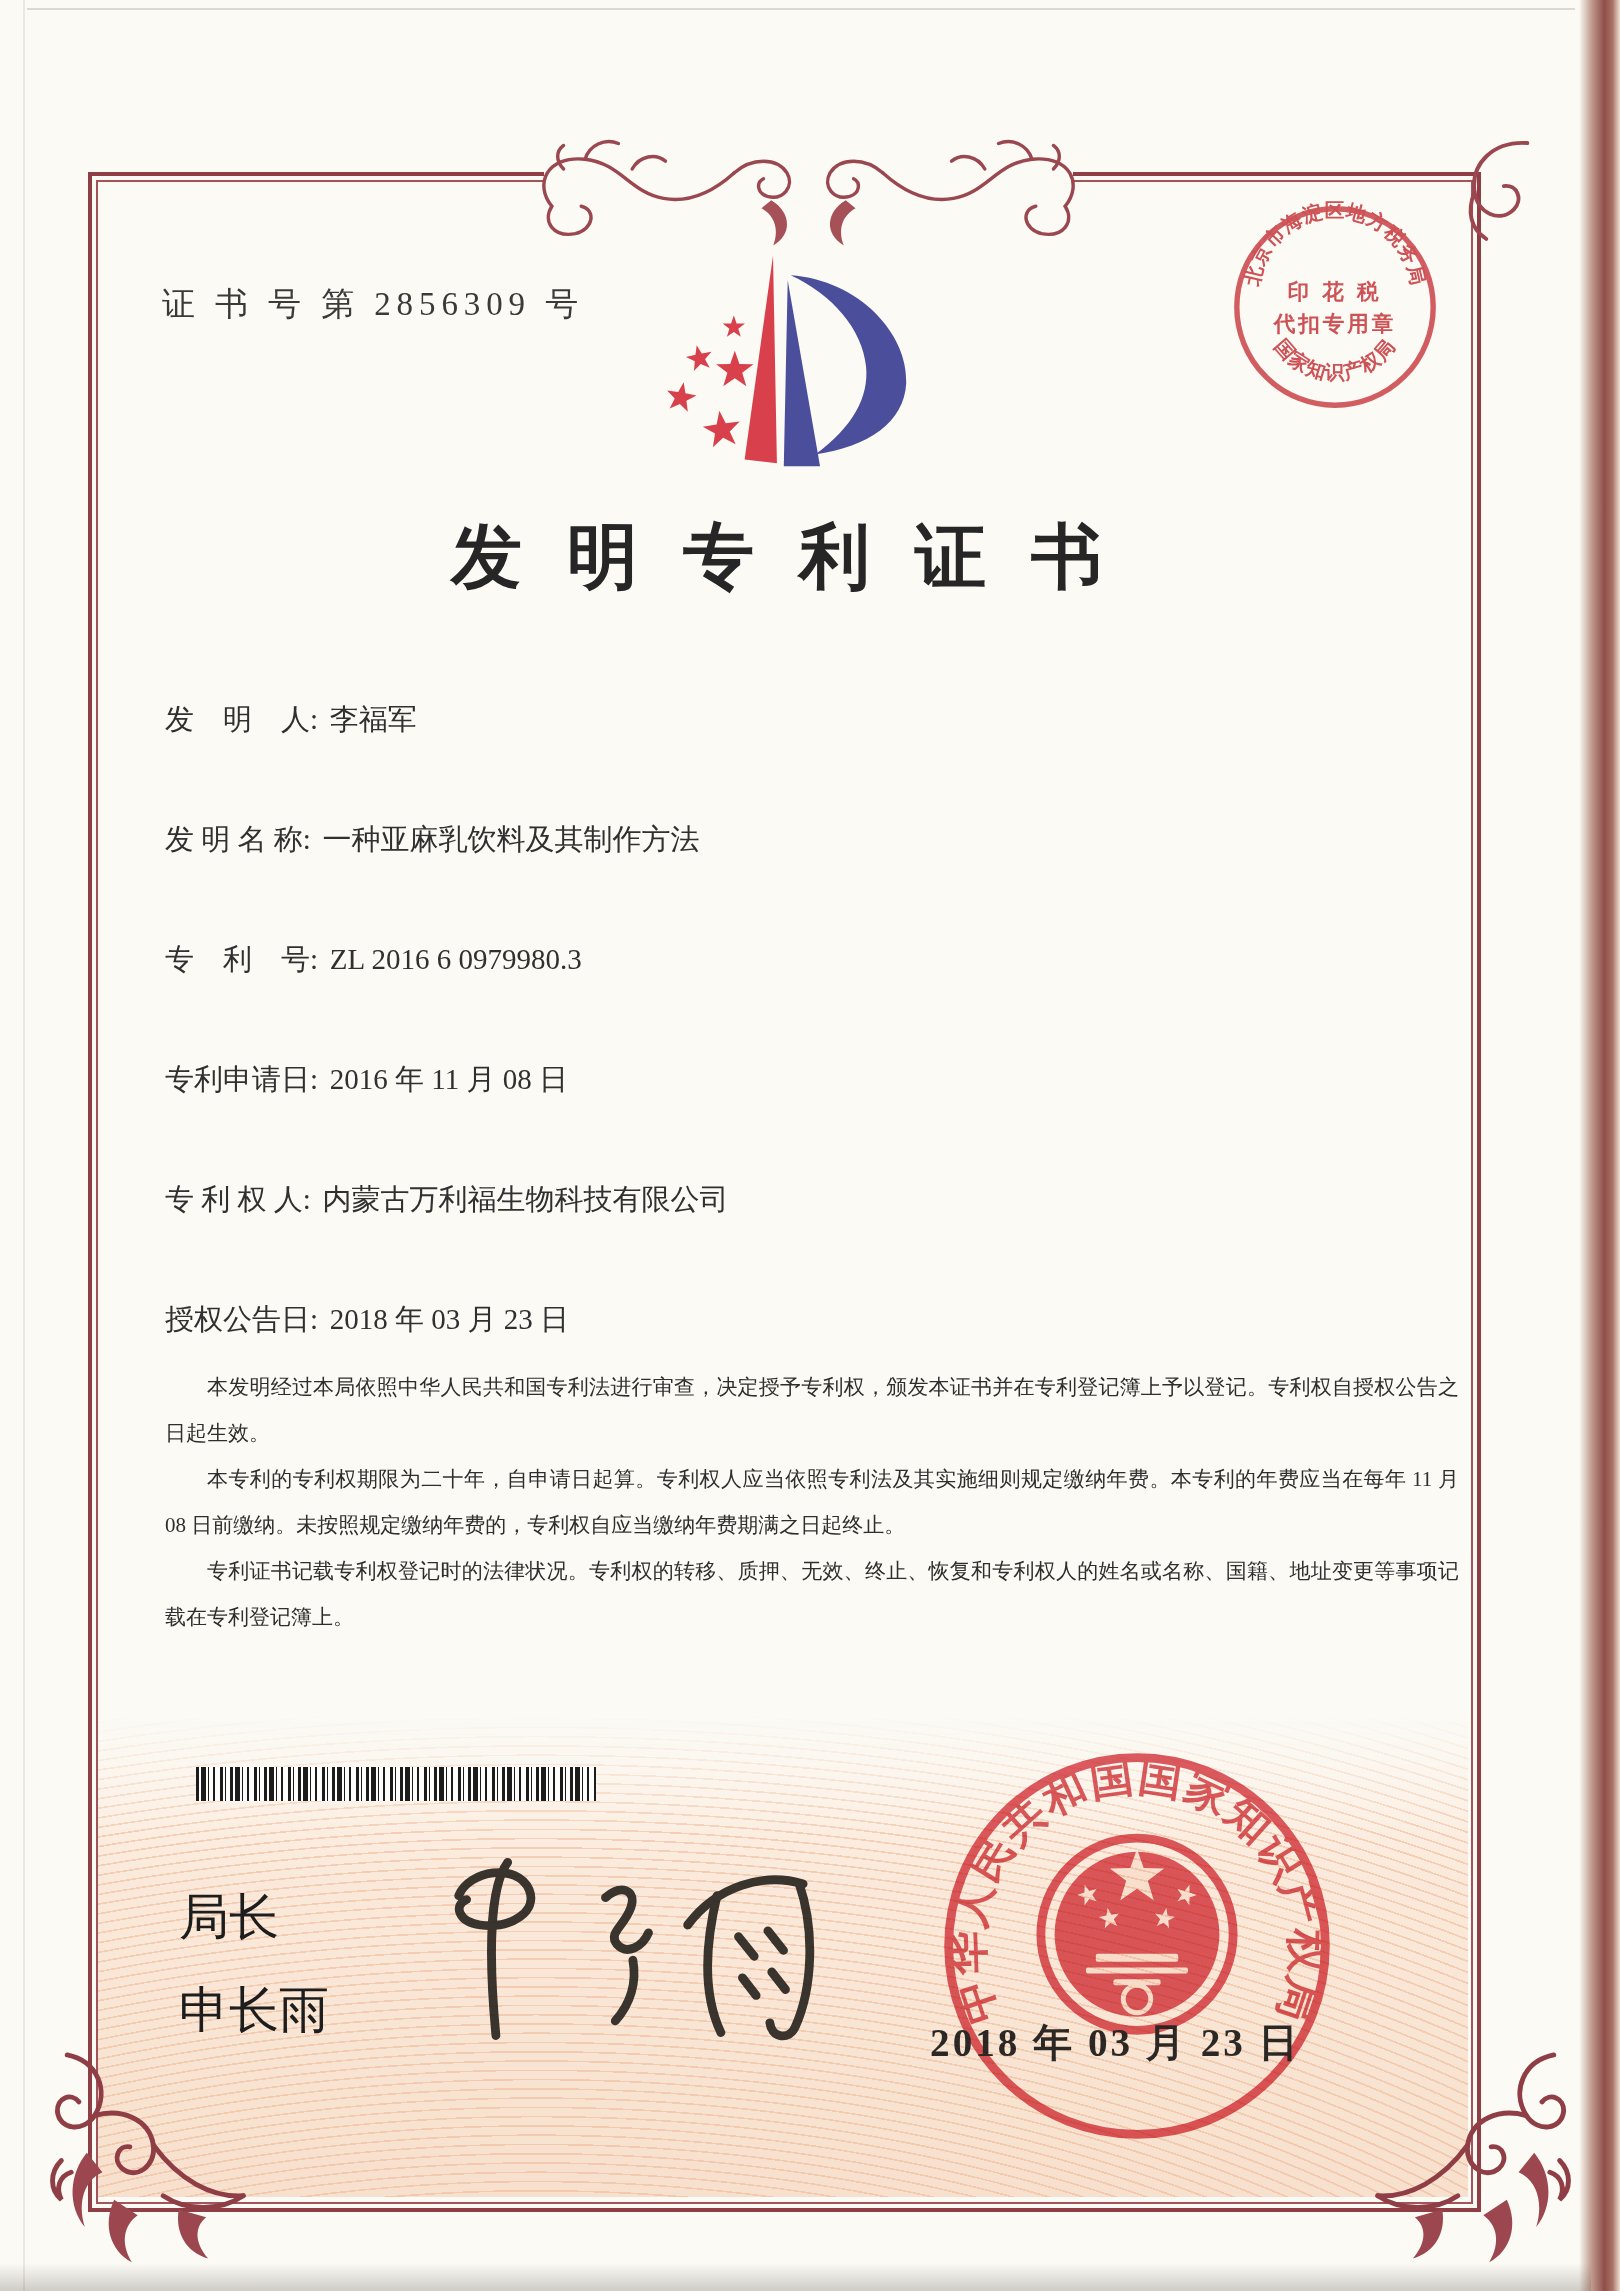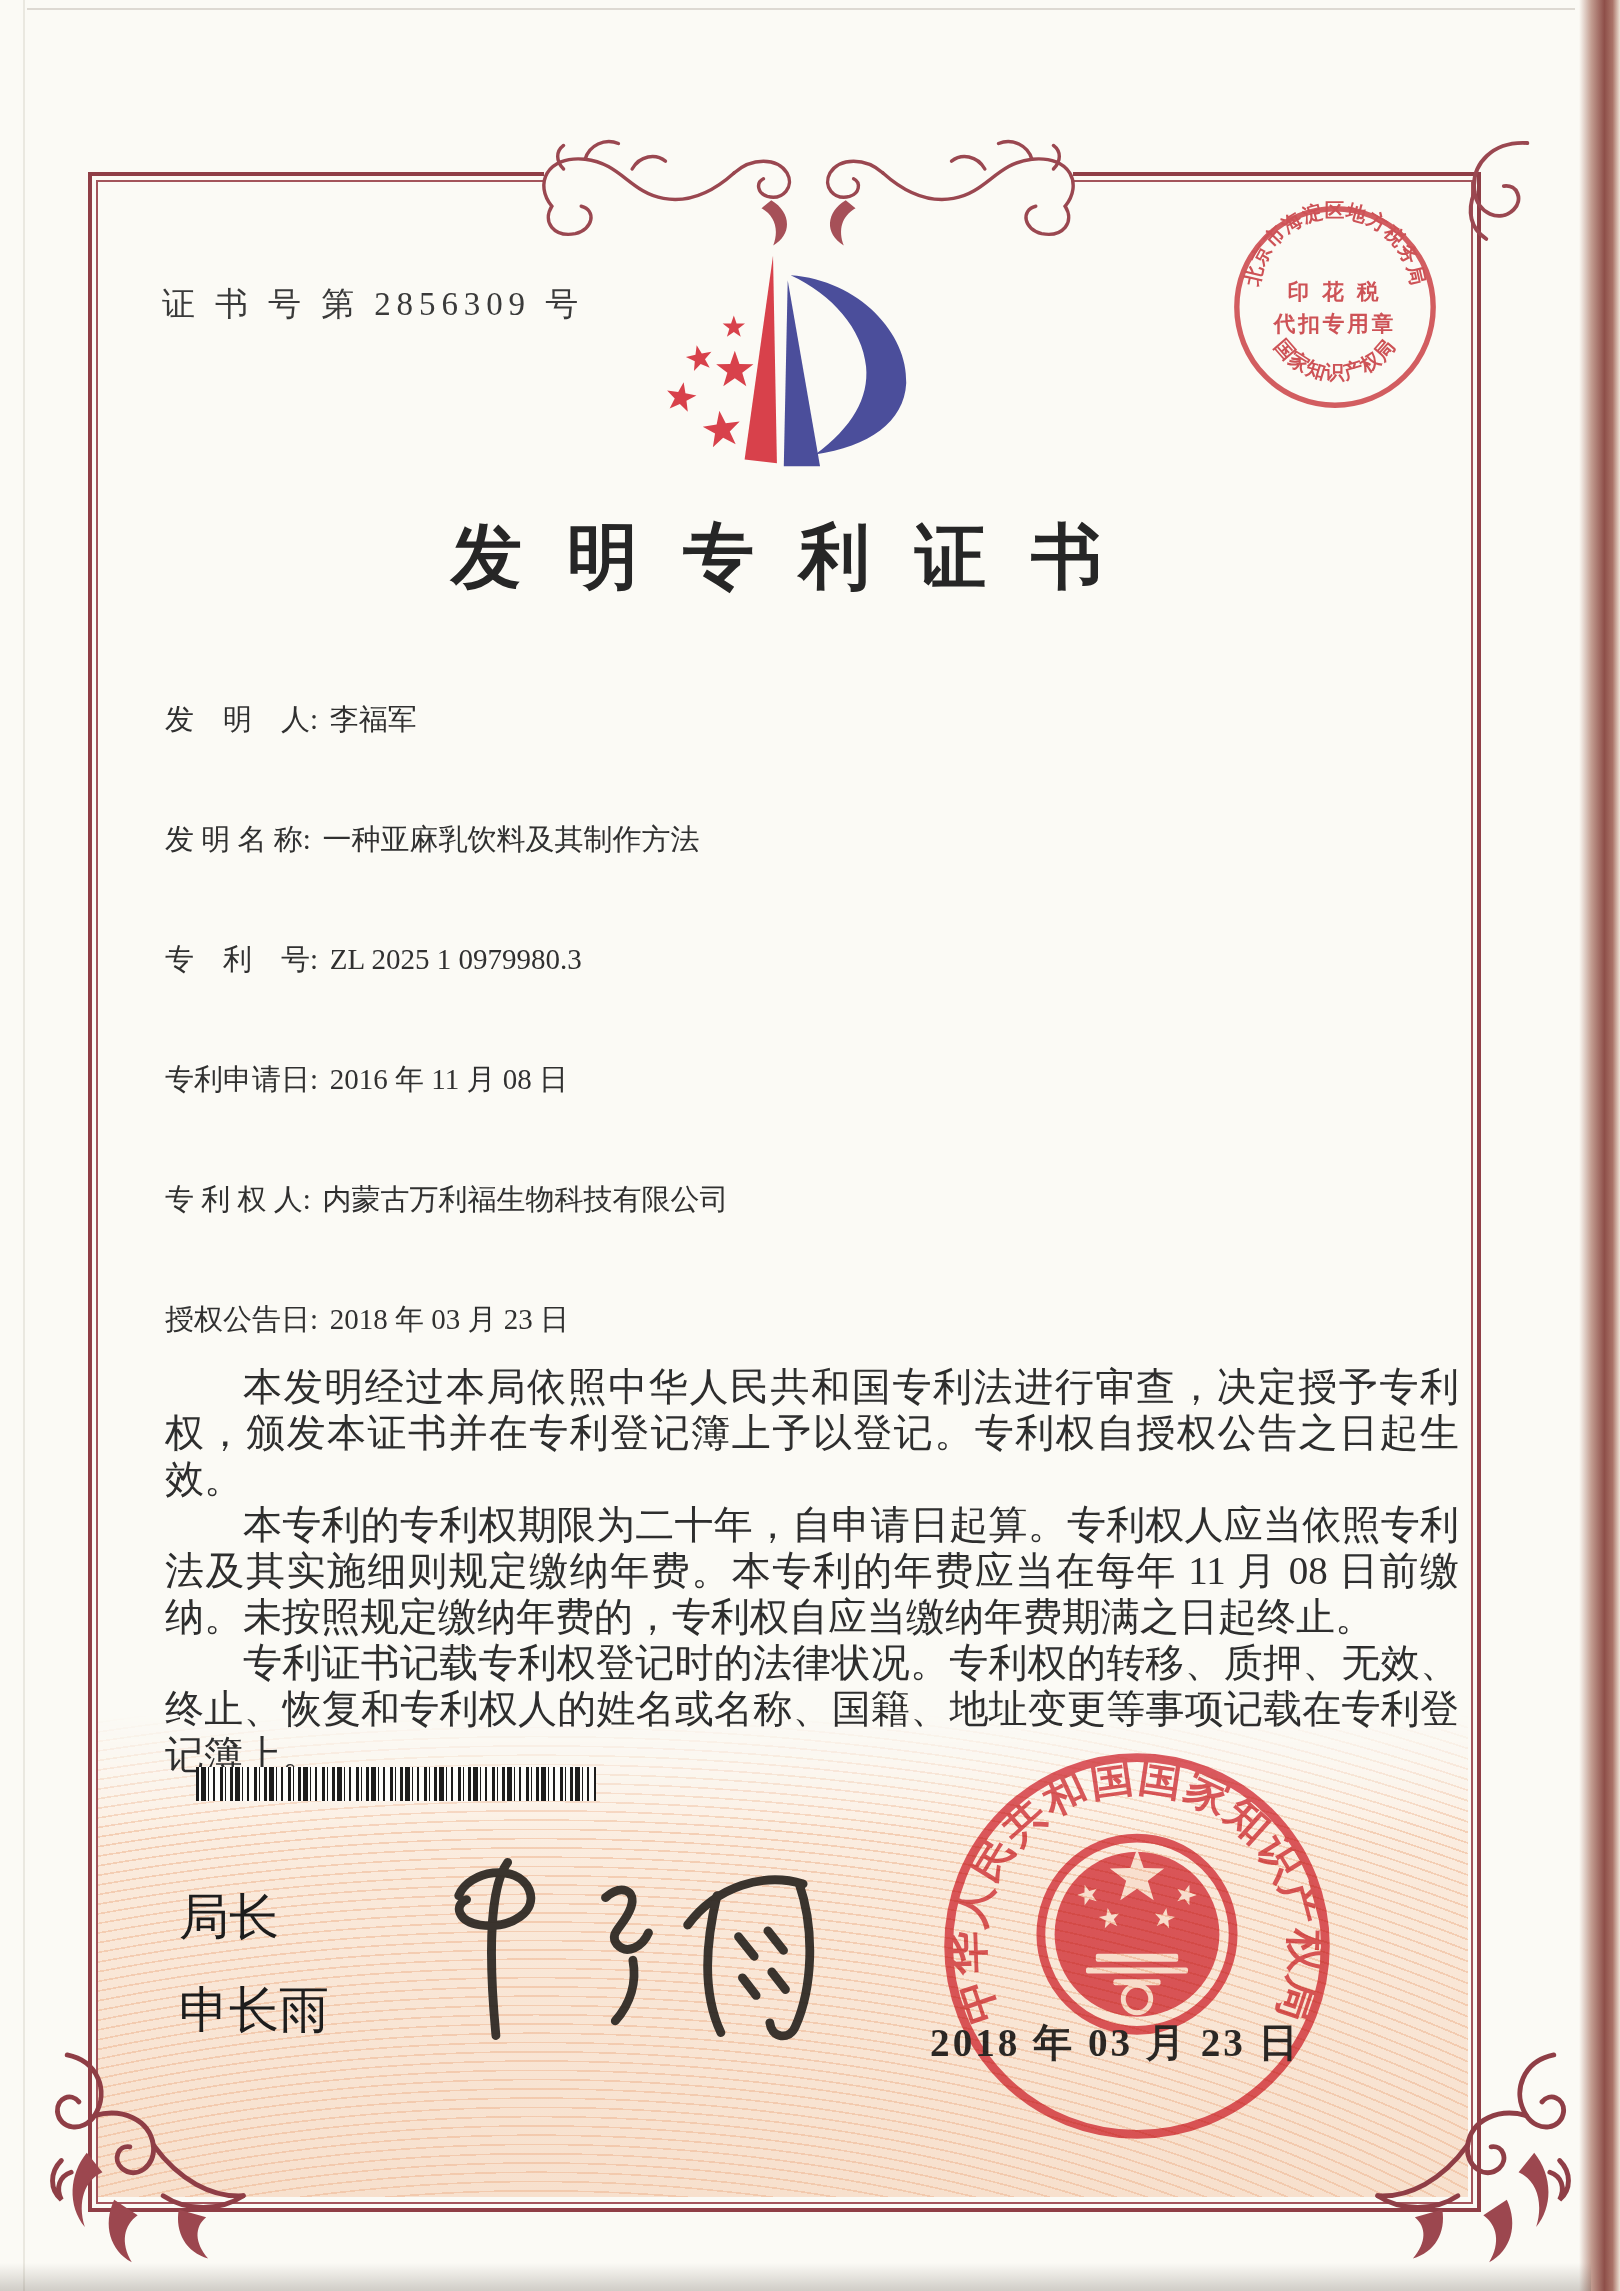--- a/index.html
+++ b/index.html
@@ -32,21 +32,21 @@
   .cert-number{position:absolute;left:162px;top:282px;font-size:33px;letter-spacing:5.9px;color:#3a3a3a;z-index:4;}
   .logo-box{position:absolute;left:619px;top:241px;z-index:4;}
   .stamp-box{position:absolute;left:1227px;top:199px;z-index:5;mix-blend-mode:multiply;opacity:.95;}
   .title{position:absolute;left:88px;width:1385px;top:510px;text-align:center;
     font-size:71px;font-weight:600;letter-spacing:45px;padding-left:37px;box-sizing:border-box;
     color:#262626;z-index:4;}
   .fields{position:absolute;left:165px;top:700px;z-index:4;}
   .field{height:120px;font-size:29px;color:#303030;}
   .field .fvalue{margin-left:11.8px;}
   .paragraphs{position:absolute;left:165px;top:1364px;width:1294px;z-index:4;
-    font-size:39px;line-height:46px;text-align:justify;color:#2e2e2e;}
+    font-size:21px;line-height:46px;text-align:justify;color:#2e2e2e;}
   .paragraphs p{margin:0;text-indent:2em;}
   .barcode{position:absolute;left:196px;top:1767px;width:400px;height:34px;z-index:4;
     background:repeating-linear-gradient(90deg,
       #1c1c1c 0 2.9px, #fdfdfb 2.9px 4.9px,
       #1c1c1c 4.9px 9.8px, #fdfdfb 9.8px 11.8px,
       #1c1c1c 11.8px 12.7px, #fdfdfb 12.7px 16.7px,
       #1c1c1c 16.7px 18.6px, #fdfdfb 18.6px 23.5px,
       #1c1c1c 23.5px 27.4px, #fdfdfb 27.4px 29px,
       #1c1c1c 29px 30px, #fdfdfb 30px 34px);}
   .officer{position:absolute;left:179px;top:1884px;z-index:4;
@@ -152,21 +152,21 @@
   <div class="title">发明专利证书</div>
 
   <div class="fields">
     <div class="field">
       <span class="flabel">发　明　人:</span><span class="fvalue">李福军</span>
     </div>
     <div class="field">
       <span class="flabel">发 明 名 称:</span><span class="fvalue">一种亚麻乳饮料及其制作方法</span>
     </div>
     <div class="field">
-      <span class="flabel">专　利　号:</span><span class="fvalue">ZL 2025 1 0979980.3</span>
+      <span class="flabel">专　利　号:</span><span class="fvalue">ZL 2016 6 0979980.3</span>
     </div>
     <div class="field">
       <span class="flabel">专利申请日:</span><span class="fvalue">2016 年 11 月 08 日</span>
     </div>
     <div class="field">
       <span class="flabel">专 利 权 人:</span><span class="fvalue">内蒙古万利福生物科技有限公司</span>
     </div>
     <div class="field">
       <span class="flabel">授权公告日:</span><span class="fvalue">2018 年 03 月 23 日</span>
     </div>

